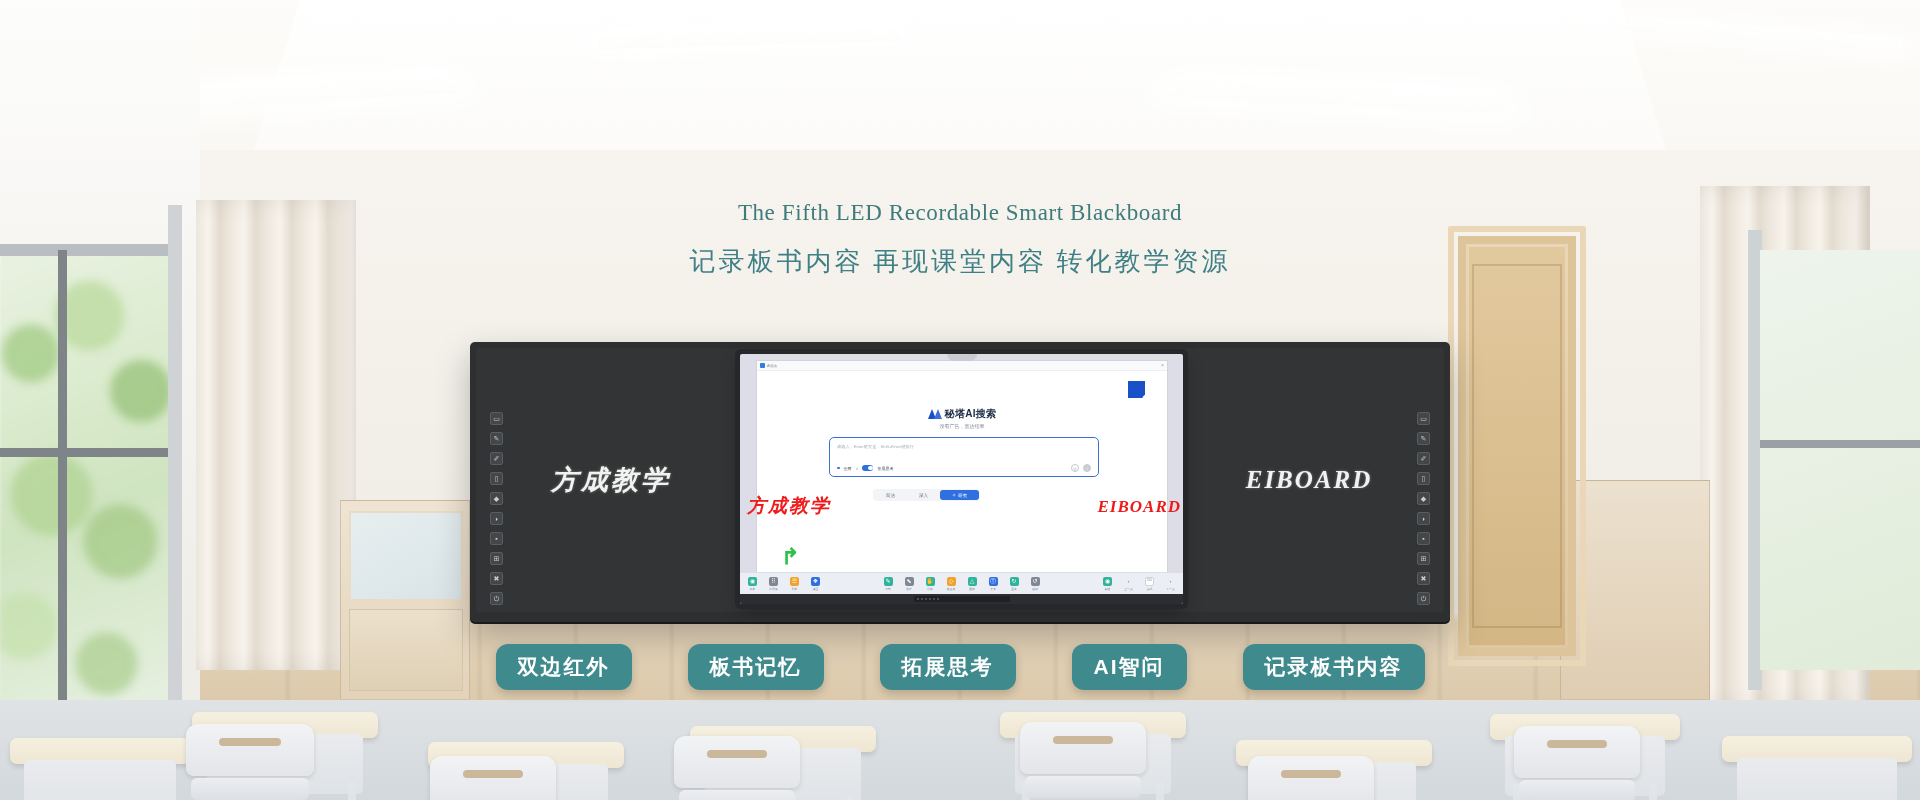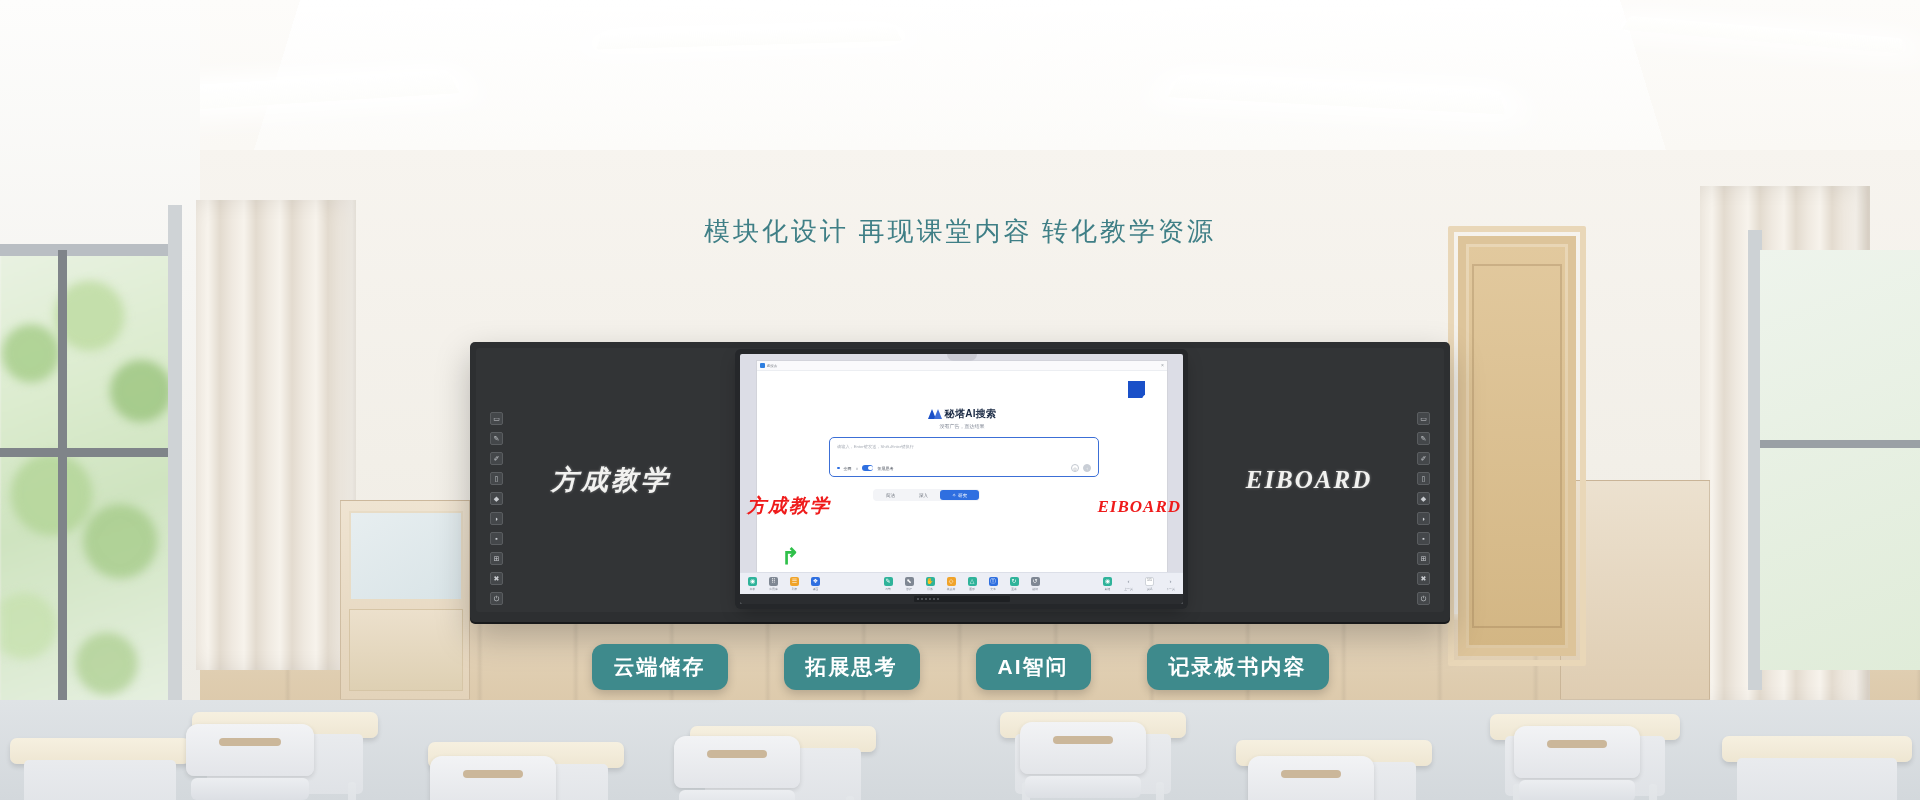--- a/index.html
+++ b/index.html
@@ -499,21 +499,22 @@
       <div class="slot"></div>
     </div>
   <div class="chair" style="left:1514px;top:726px; width:126px;">
       <div class="back"></div>
       <div class="slot"></div>
       <div class="seat"></div>
     </div>
 </div>
 
 <div class="headline">
-  <div class="h-tag">模块化设计 再现课堂内容 转化教学资源</div>
+  <div class="h-sub">The Fifth LED Recordable Smart Blackboard</div>
+  <div class="h-tag">记录板书内容 再现课堂内容 转化教学资源</div>
 </div>
 
 <div class="board">
   <div class="board-inner">
 
     <div class="icon-strip left">
       <div class="strip-btn">▭</div>
       <div class="strip-btn">✎</div>
       <div class="strip-btn">✐</div>
       <div class="strip-btn">▯</div>
@@ -677,17 +678,18 @@
         <span class="chin-dot"></span>
         <span class="chin-dot"></span>
       <span class="chin-dot"></span>
         <span class="chin-dot"></span>
         <span class="chin-dot"></span>
     </div>
   </div>
 </div>
 
 <div class="pills">
-  <div class="pill">云端储存</div>
+  <div class="pill">双边红外</div>
+  <div class="pill">板书记忆</div>
   <div class="pill">拓展思考</div>
   <div class="pill">AI智问</div>
   <div class="pill">记录板书内容</div>
 </div>
 
 </body></html>

